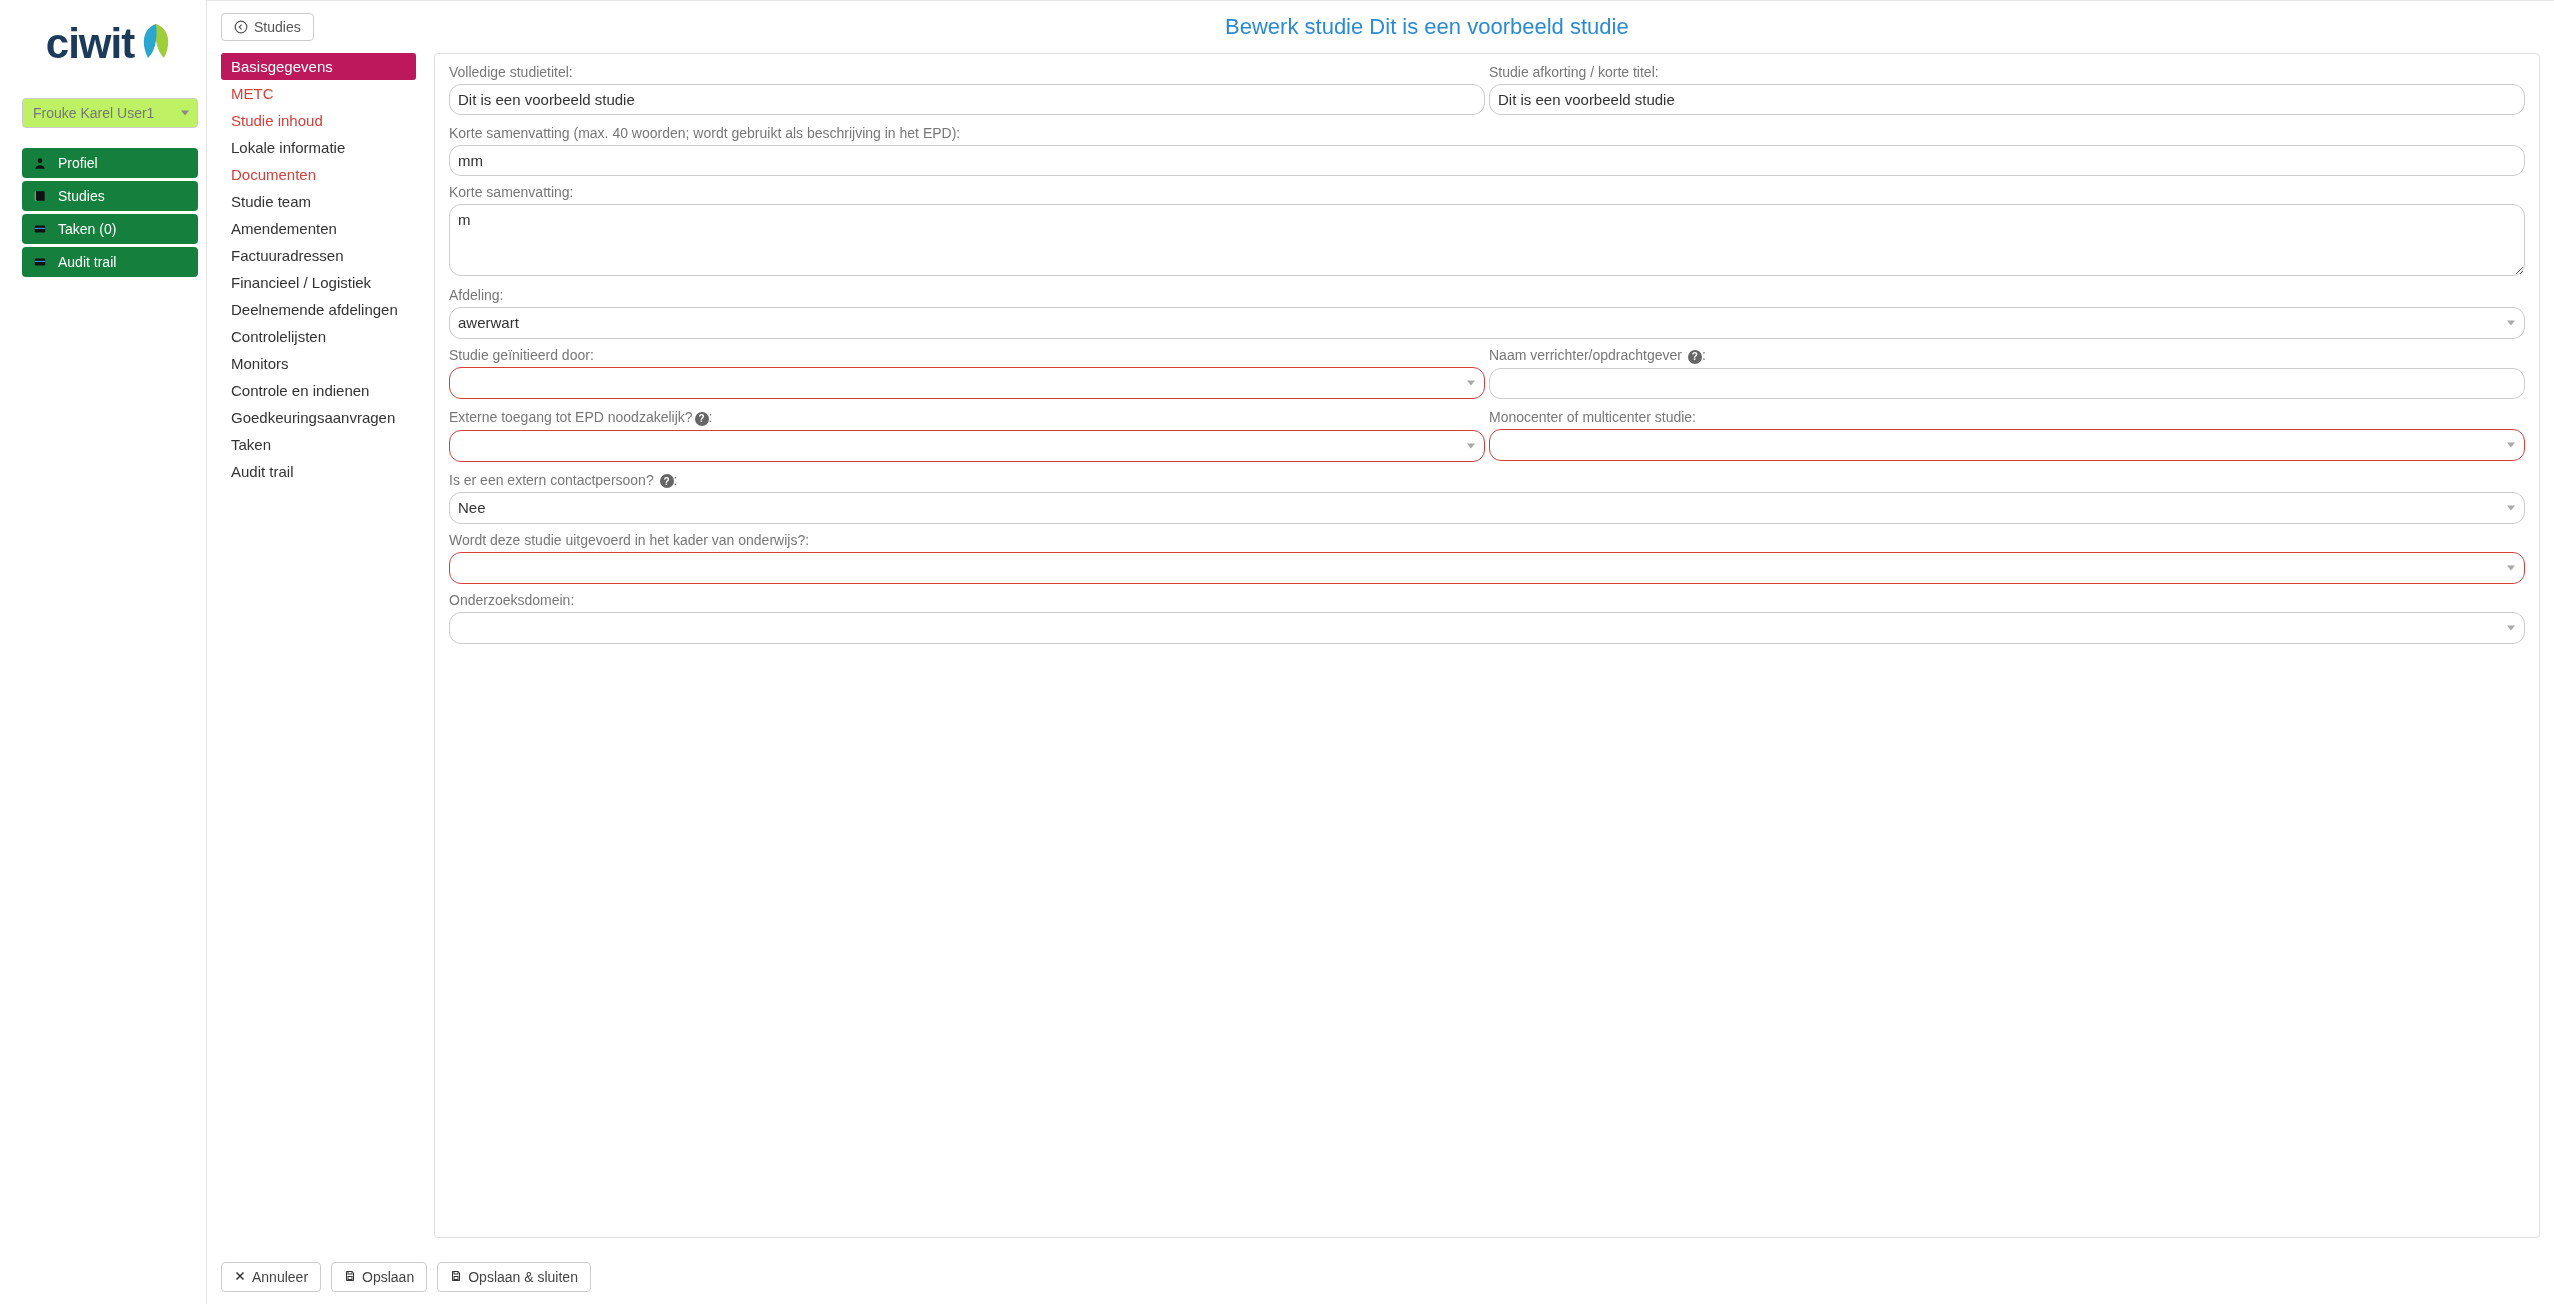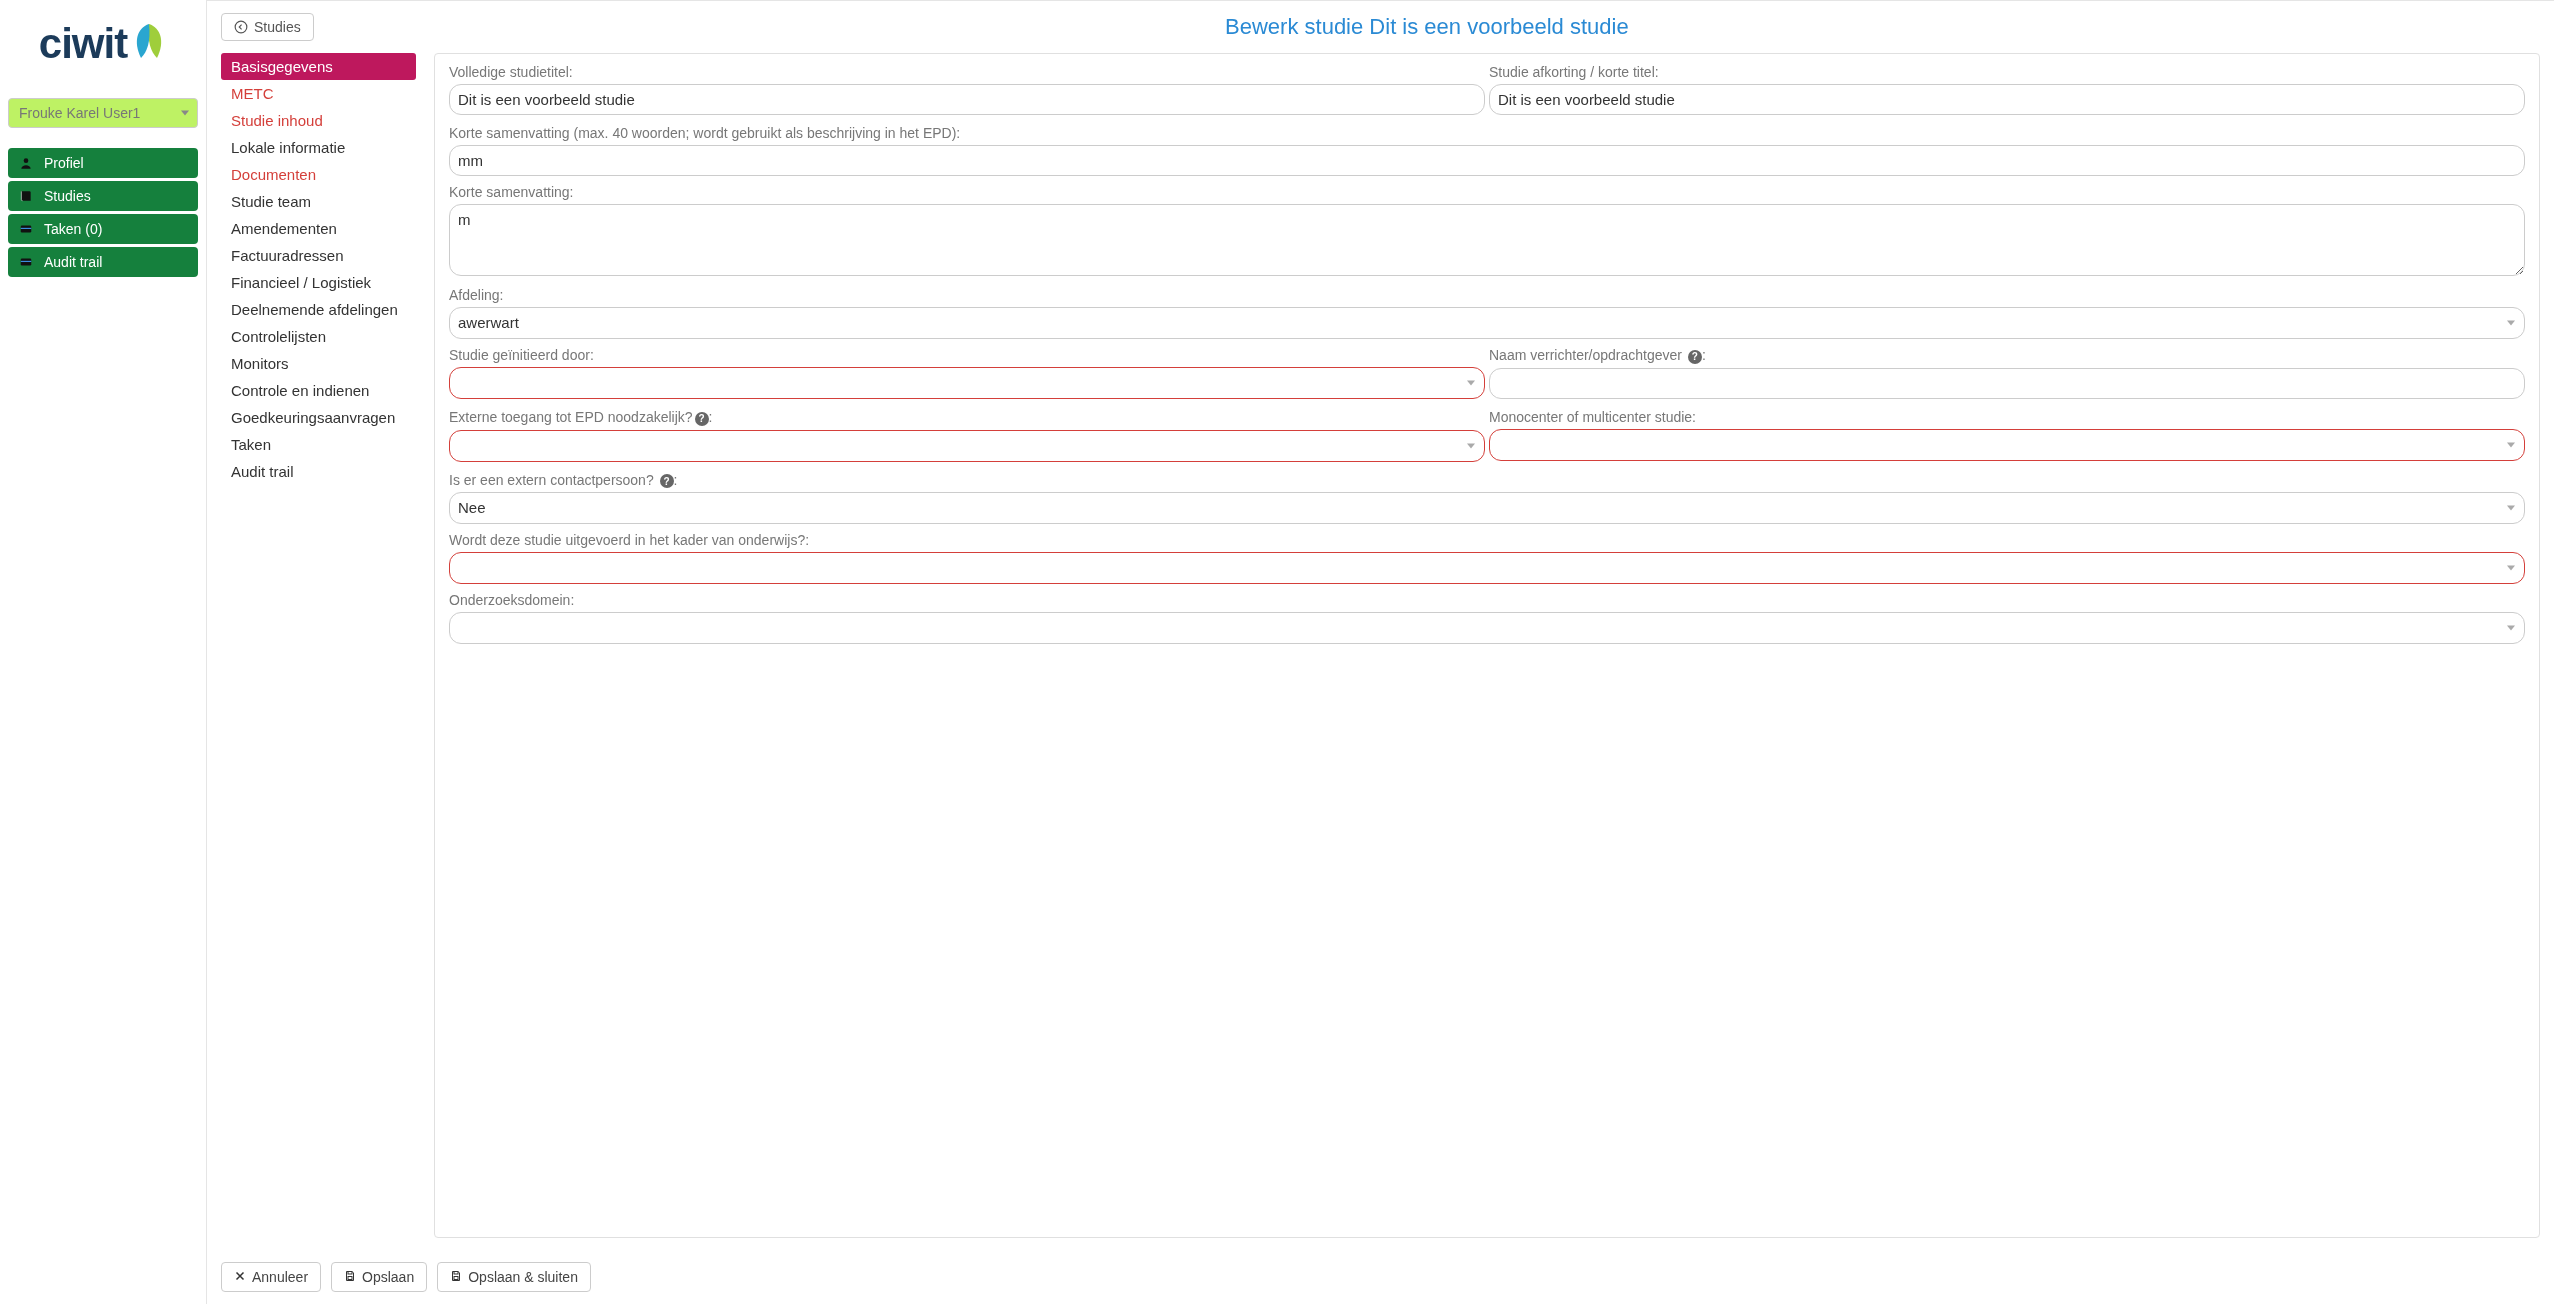--- a/index.html
+++ b/index.html
@@ -5,21 +5,21 @@
     * { box-sizing: border-box; margin: 0; padding: 0; }
     body {
       font-family: -apple-system, BlinkMacSystemFont, "Segoe UI", Helvetica, Arial, sans-serif;
       font-size: 14px;
       color: #333;
       background: #fff;
     }
     .app { display: flex; min-height: 100vh; }
     .left-sidebar {
       width: 207px;
-      padding: 20px 8px 8px 8px;
+      padding: 20px 8px 8px 22px;
       border-right: 1px solid #e5e5e5;
       background: #fff;
     }
     .logo {
       display: flex;
       align-items: center;
       justify-content: center;
       margin-bottom: 30px;
     }
     .logo-text {

